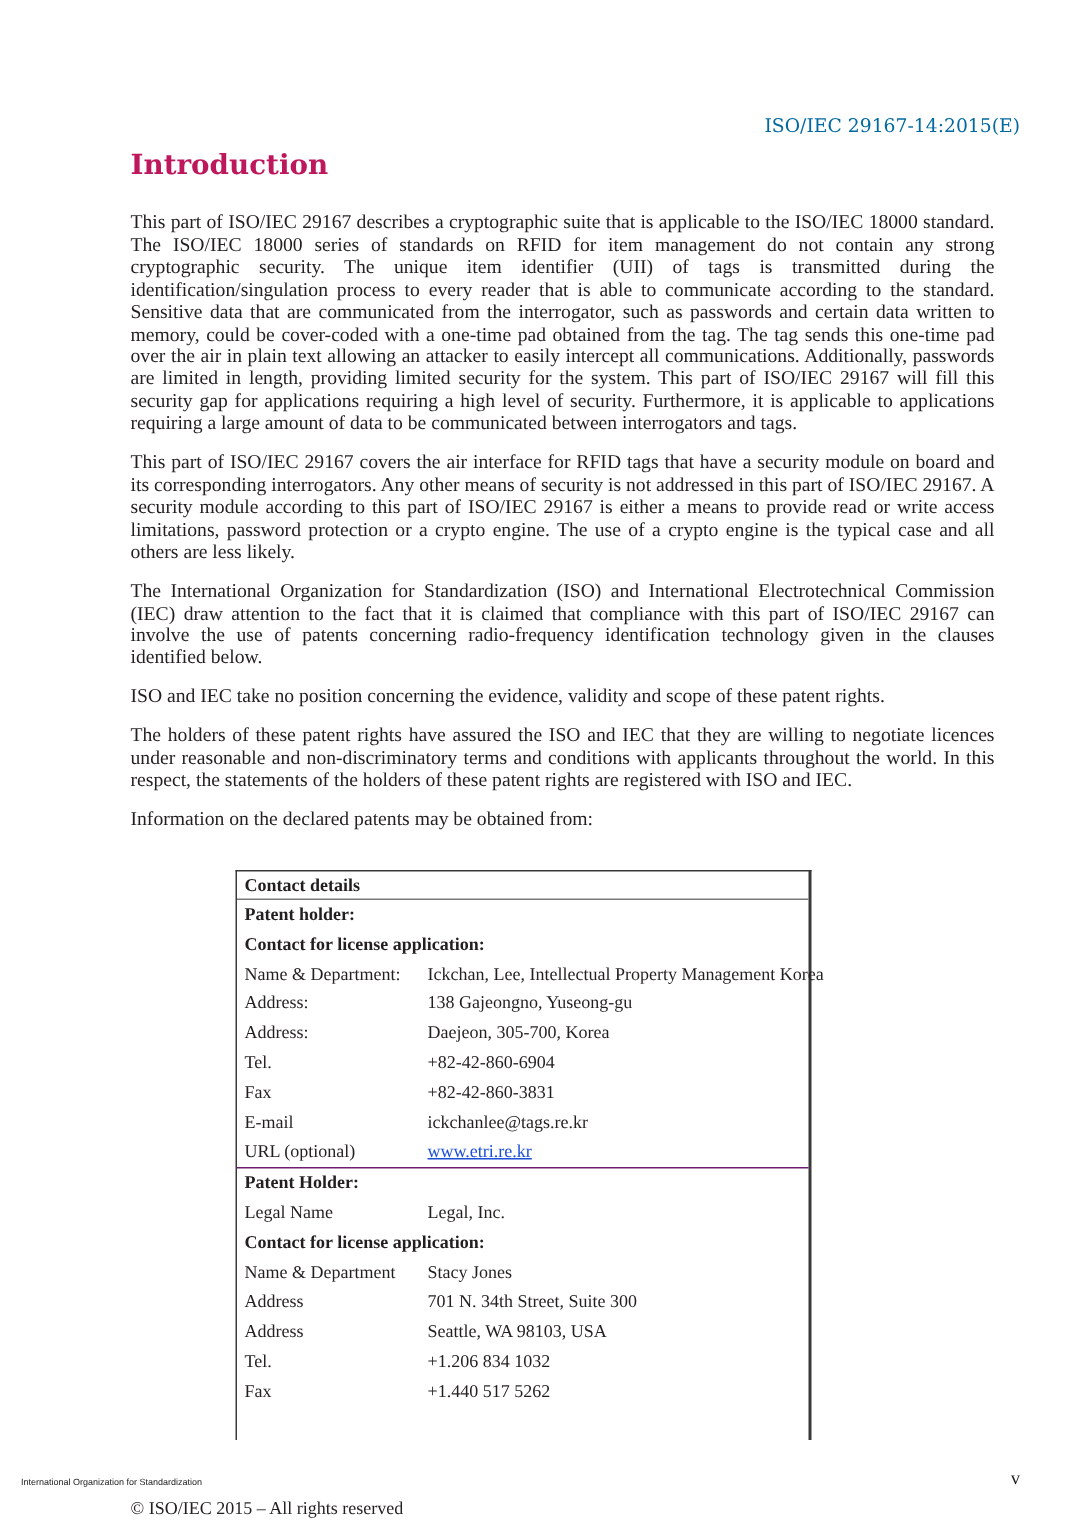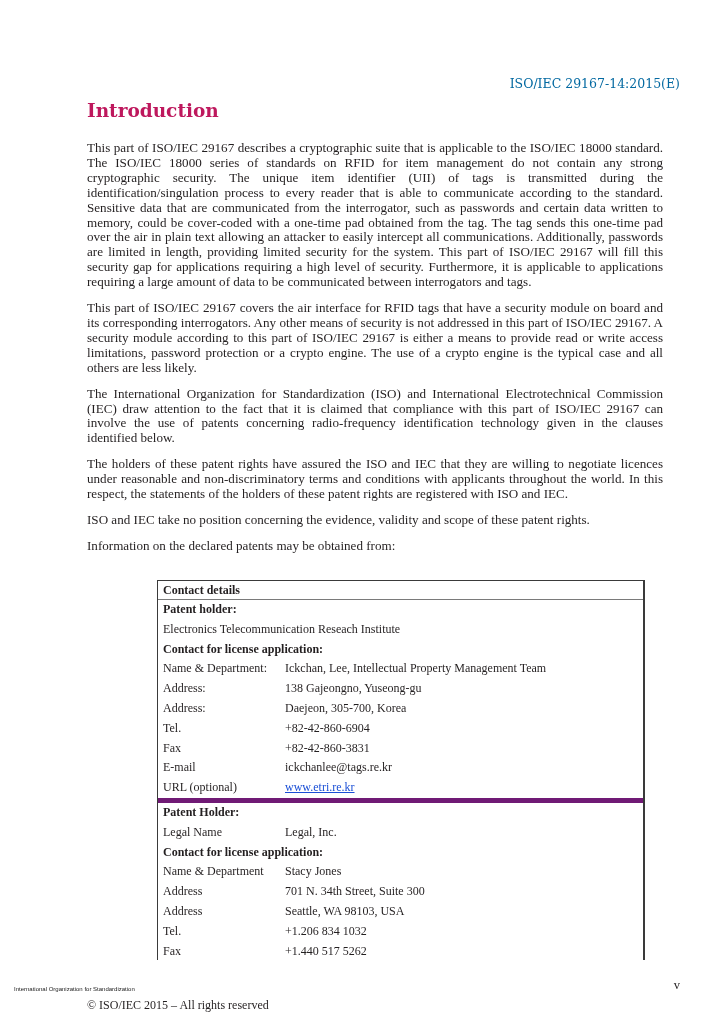--- a/index.html
+++ b/index.html
@@ -47,21 +47,21 @@
       font-family: "Liberation Serif", serif;
       font-size: 13.1px;
       line-height: 14.9px;
       text-align: justify;
       color: #231f20;
     }
     .contact-table {
       position: absolute;
       left: 157px;
       top: 580px;
-      width: 488px;
+      width: 384px;
       height: 380px;
       border-left: 1.5px solid #3a3a3a;
       border-right: 2px solid #3a3a3a;
       border-top: 1.5px solid #3a3a3a;
       box-sizing: border-box;
       font-family: "Liberation Serif", serif;
       font-size: 12px;
       color: #231f20;
     }
     .tbl-row {
@@ -73,21 +73,21 @@
     }
     .tbl-row.bold {
       font-weight: bold;
     }
     .tbl-row.head {
       border-bottom: 1px solid #7a7a7a;
       height: 18px;
       line-height: 18px;
     }
     .tbl-row.section-end {
-      border-bottom: 5px solid #701a75;
+      border-bottom: 1px solid #701a75;
     }
     .tbl-label {
       display: inline-block;
       width: 122px;
       flex: 0 0 122px;
     }
     .tbl-value {
       display: inline-block;
     }
     .tbl-link {
@@ -125,42 +125,39 @@
 <body>
 
 <div class="doc-header">ISO/IEC 29167-14:2015(E)</div>
 
 <h1 class="page-title">Introduction</h1>
 
 <div class="body-text">
   <p>This part of ISO/IEC 29167 describes a cryptographic suite that is applicable to the ISO/IEC 18000 standard. The ISO/IEC 18000 series of standards on RFID for item management do not contain any strong cryptographic security. The unique item identifier (UII) of tags is transmitted during the identification/singulation process to every reader that is able to communicate according to the standard. Sensitive data that are communicated from the interrogator, such as passwords and certain data written to memory, could be cover-coded with a one-time pad obtained from the tag. The tag sends this one-time pad over the air in plain text allowing an attacker to easily intercept all communications. Additionally, passwords are limited in length, providing limited security for the system. This part of ISO/IEC 29167 will fill this security gap for applications requiring a high level of security. Furthermore, it is applicable to applications requiring a large amount of data to be communicated between interrogators and tags.</p>
   <p>This part of ISO/IEC 29167 covers the air interface for RFID tags that have a security module on board and its corresponding interrogators. Any other means of security is not addressed in this part of ISO/IEC 29167. A security module according to this part of ISO/IEC 29167 is either a means to provide read or write access limitations, password protection or a crypto engine. The use of a crypto engine is the typical case and all others are less likely.</p>
   <p>The International Organization for Standardization (ISO) and International Electrotechnical Commission (IEC) draw attention to the fact that it is claimed that compliance with this part of ISO/IEC 29167 can involve the use of patents concerning radio-frequency identification technology given in the clauses identified below.</p>
+  <p>ISO and IEC take no position concerning the evidence, validity and scope of these patent rights.</p>
   <p>The holders of these patent rights have assured the ISO and IEC that they are willing to negotiate licences under reasonable and non-discriminatory terms and conditions with applicants throughout the world. In this respect, the statements of the holders of these patent rights are registered with ISO and IEC.</p>
-  <p>ISO and IEC take no position concerning the evidence, validity and scope of these patent rights.</p>
   <p>Information on the declared patents may be obtained from:</p>
 </div>
 
 <div class="contact-table">
   <div class="tbl-row bold head">
     <span>Contact details</span>
   </div>
 
   <div class="tbl-row bold">
     <span>Patent holder:</span>
   </div>
-  <div class="tbl-row">
-    <span>Electronics Telecommunication Reseach Institute</span>
-  </div>
   <div class="tbl-row bold">
     <span>Contact for license application:</span>
   </div>
   <div class="tbl-row">
     <span class="tbl-label">Name &amp; Department:</span>
-    <span class="tbl-value">Ickchan, Lee, Intellectual Property Management Team</span>
+    <span class="tbl-value">Ickchan, Lee, Intellectual Property Management Korea</span>
   </div>
   <div class="tbl-row">
     <span class="tbl-label">Address:</span>
     <span class="tbl-value">138 Gajeongno, Yuseong-gu</span>
   </div>
   <div class="tbl-row">
     <span class="tbl-label">Address:</span>
     <span class="tbl-value">Daejeon, 305-700, Korea</span>
   </div>
   <div class="tbl-row">

